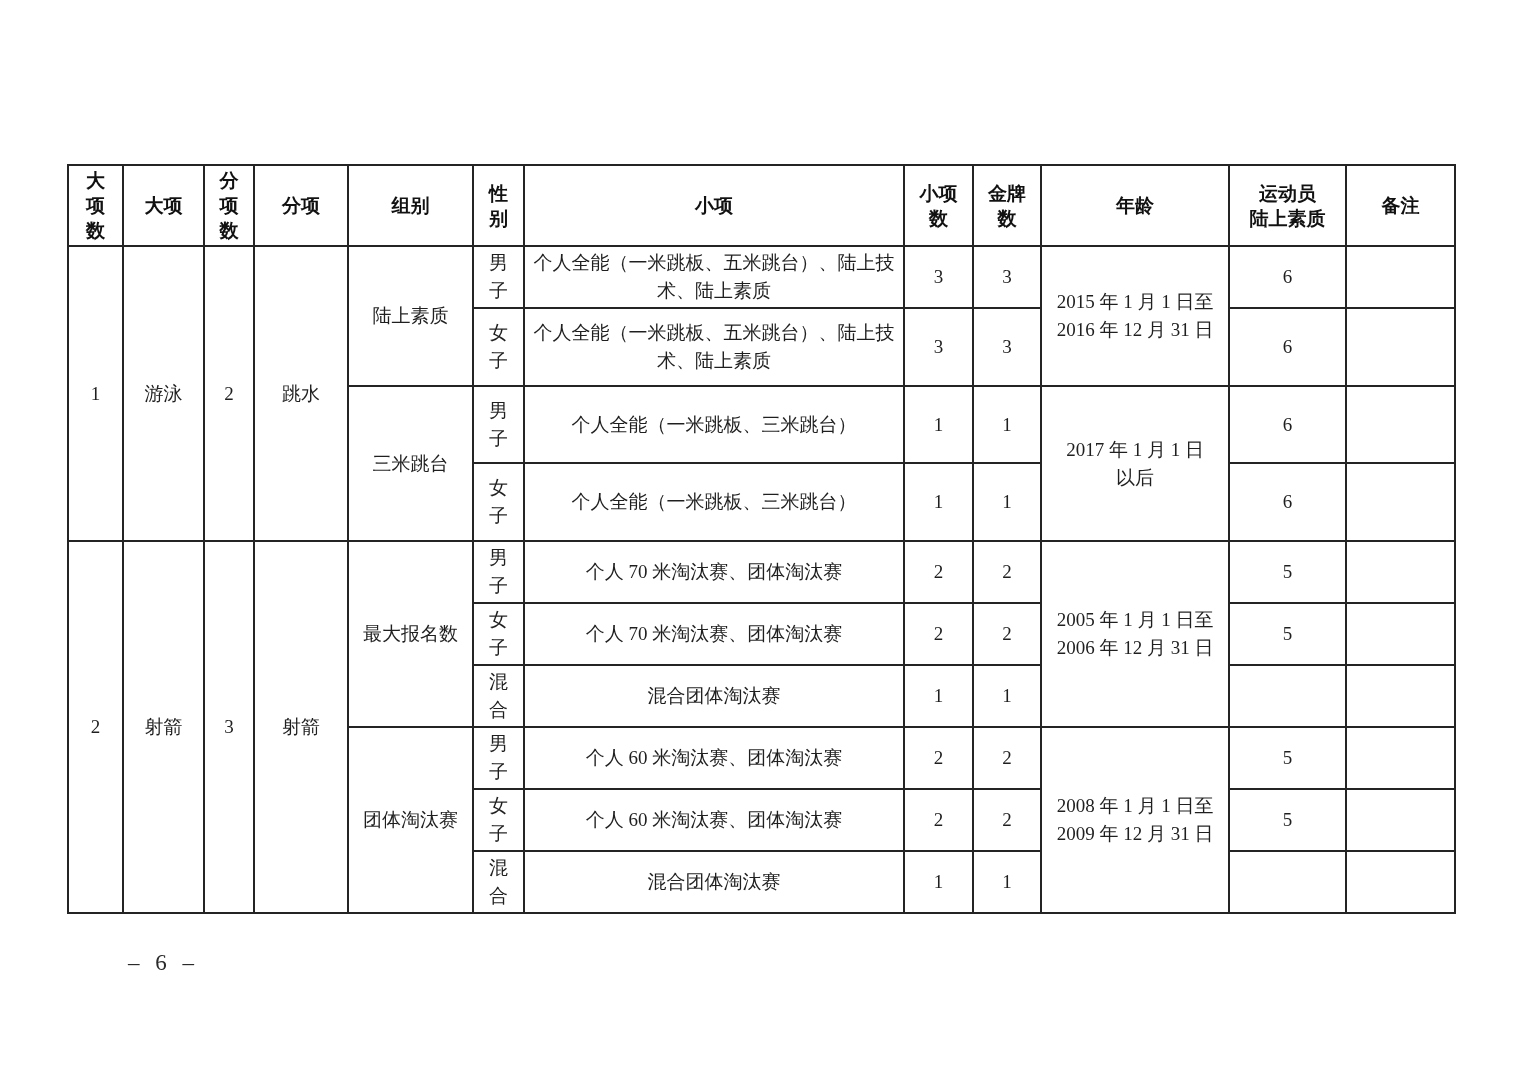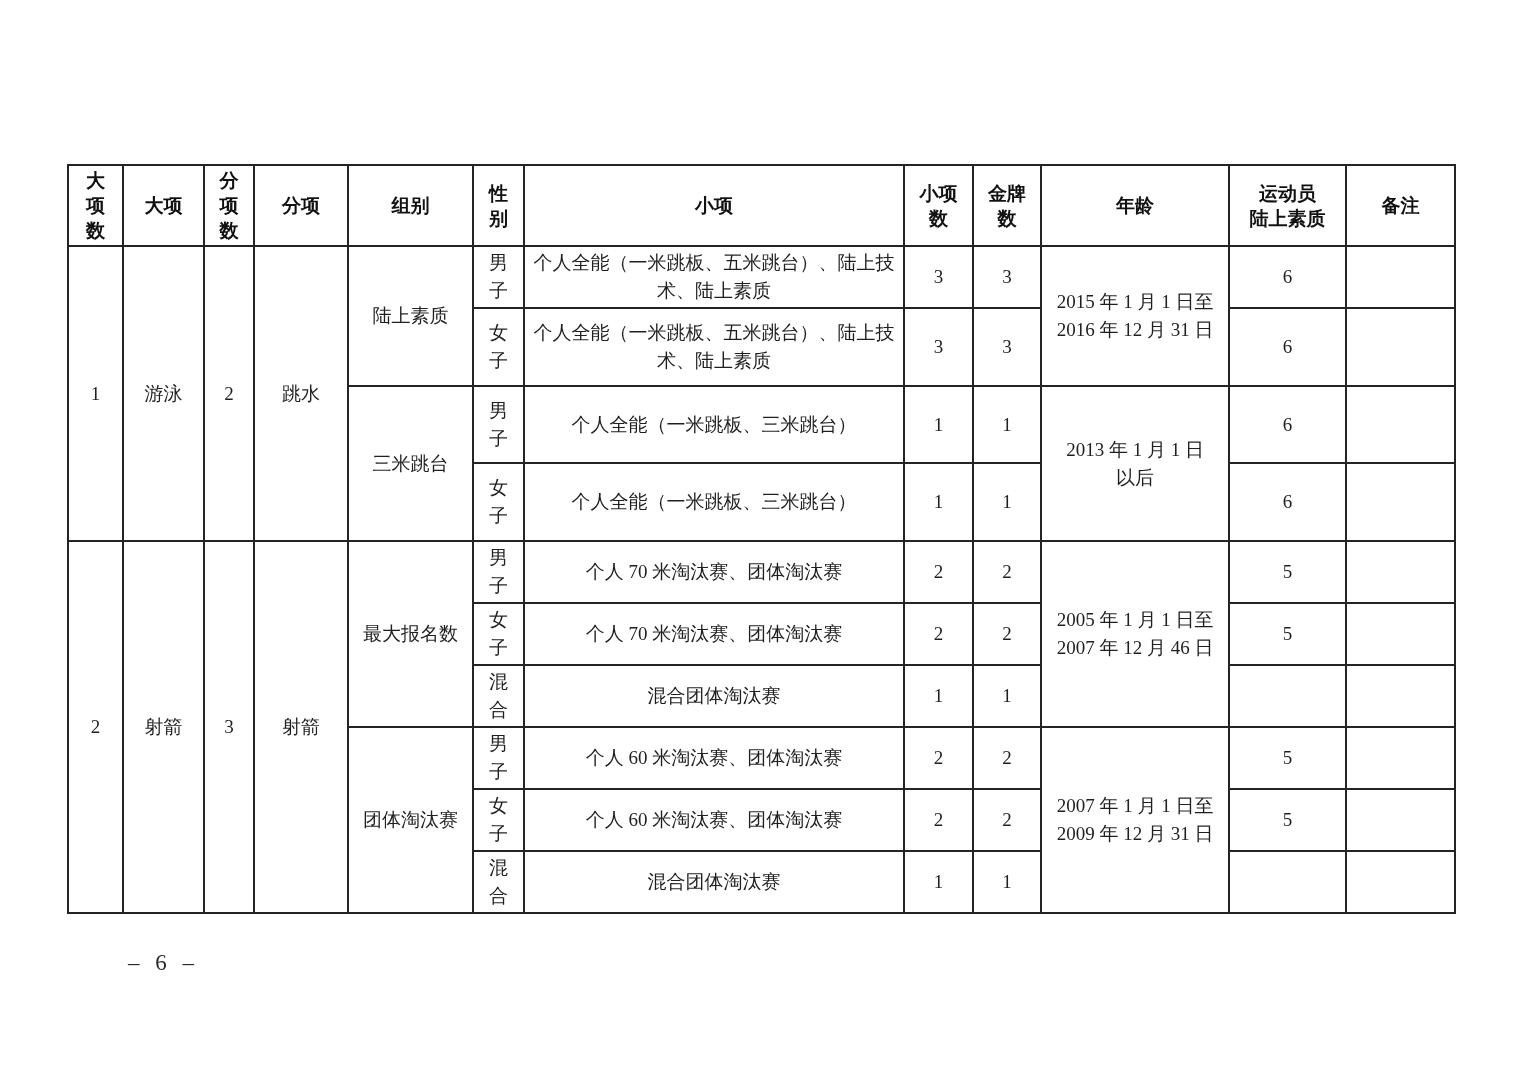--- a/index.html
+++ b/index.html
@@ -138,21 +138,21 @@
       <td></td>
     </tr>
 
     <tr style="height:77px">
       <td rowspan="2">三米跳台</td>
       <td>男
 子</td>
       <td>个人全能（一米跳板、三米跳台）</td>
       <td class="num">1</td>
       <td class="num">1</td>
-      <td class="age" rowspan="2">2013 年 1 月 1 日
+      <td class="age" rowspan="2">2017 年 1 月 1 日
 以后</td>
       <td class="num">6</td>
       <td></td>
     </tr>
 
     <tr style="height:78px">
       <td>女
 子</td>
       <td>个人全能（一米跳板、三米跳台）</td>
       <td class="num">1</td>
@@ -166,21 +166,21 @@
       <td rowspan="6">射箭</td>
       <td class="num" rowspan="6">3</td>
       <td rowspan="6">射箭</td>
       <td rowspan="3">最大报名数</td>
       <td>男
 子</td>
       <td>个人 70 米淘汰赛、团体淘汰赛</td>
       <td class="num">2</td>
       <td class="num">2</td>
       <td class="age" rowspan="3">2005 年 1 月 1 日至
-2007 年 12 月 46 日</td>
+2006 年 12 月 31 日</td>
       <td class="num">5</td>
       <td></td>
     </tr>
 
     <tr style="height:61px">
       <td>女
 子</td>
       <td>个人 70 米淘汰赛、团体淘汰赛</td>
       <td class="num">2</td>
       <td class="num">2</td>
@@ -198,21 +198,21 @@
       <td></td>
     </tr>
 
     <tr style="height:60px">
       <td rowspan="3">团体淘汰赛</td>
       <td>男
 子</td>
       <td>个人 60 米淘汰赛、团体淘汰赛</td>
       <td class="num">2</td>
       <td class="num">2</td>
-      <td class="age" rowspan="3">2007 年 1 月 1 日至
+      <td class="age" rowspan="3">2008 年 1 月 1 日至
 2009 年 12 月 31 日</td>
       <td class="num">5</td>
       <td></td>
     </tr>
 
     <tr style="height:62px">
       <td>女
 子</td>
       <td>个人 60 米淘汰赛、团体淘汰赛</td>
       <td class="num">2</td>

